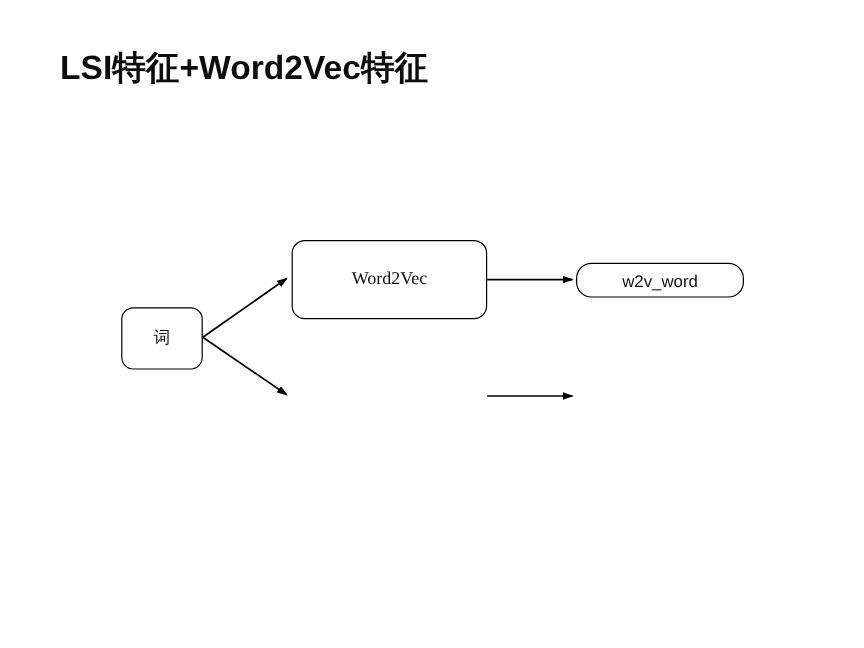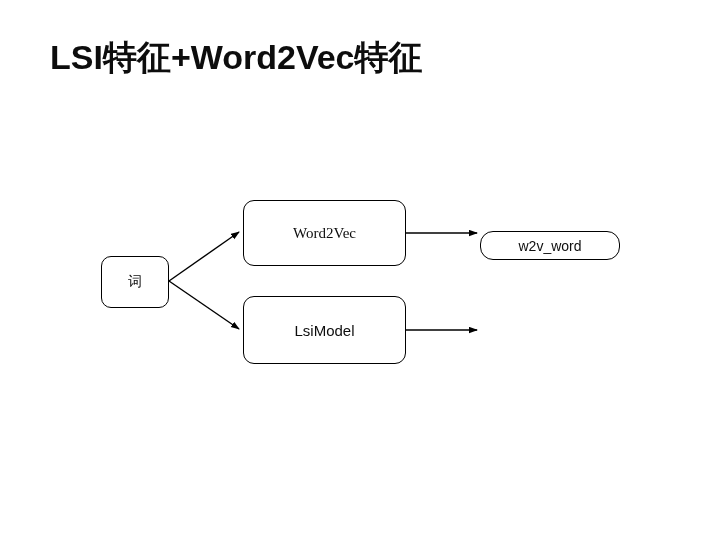--- a/index.html
+++ b/index.html
@@ -12,21 +12,21 @@
     width: 720px;
     height: 540px;
     background: #ffffff;
     overflow: hidden;
     font-family: "Liberation Sans", "DejaVu Sans", sans-serif;
   }
   #slide-title {
     position: absolute;
     left: 50px;
     top: 40px;
-    font-size: 34px;
+    font-size: 28px;
     font-weight: bold;
     color: #0d0d0d;
     letter-spacing: 0px;
     white-space: nowrap;
     line-height: 34px;
   }
   .node {
     position: absolute;
     box-sizing: border-box;
     background: #ffffff;
@@ -53,21 +53,21 @@
   }
   .node-w2v   { top: 200px; height: 66px; font-family: Liberation Serif, serif; }
   .node-lsi   { top: 296px; height: 68px; }
   .node-out {
     left: 480px;
     width: 140px;
     height: 29px;
     border-radius: 13px;
     font-size: 14px;
   }
-  .node-out-w2v { top: 219px; margin-top: 12px; }
+  .node-out-w2v { top: 219px; }
   .node-out-lsi { top: 316px; }
 
   #edges {
     position: absolute;
     left: 0;
     top: 0;
     width: 720px;
     height: 540px;
     pointer-events: none;
   }
@@ -88,18 +88,17 @@
     <line x1="169" y1="281" x2="239" y2="232" stroke="#000000" stroke-width="1.4" marker-end="url(#arrowhead)"></line>
     <line x1="169" y1="281" x2="239" y2="329" stroke="#000000" stroke-width="1.4" marker-end="url(#arrowhead)"></line>
     <line x1="406" y1="233" x2="477" y2="233" stroke="#000000" stroke-width="1.4" marker-end="url(#arrowhead)"></line>
     <line x1="406" y1="330" x2="477" y2="330" stroke="#000000" stroke-width="1.4" marker-end="url(#arrowhead)"></line>
   </svg>
 
   <div class="node node-word">词</div>
 
   <div class="node node-model node-w2v">Word2Vec</div>
 
-  <div class="node node-model node-lsi">LsiModel</div>
 
   <div class="node node-out node-out-w2v">w2v_word</div>
 
 
 </div>
 
 </body></html>

